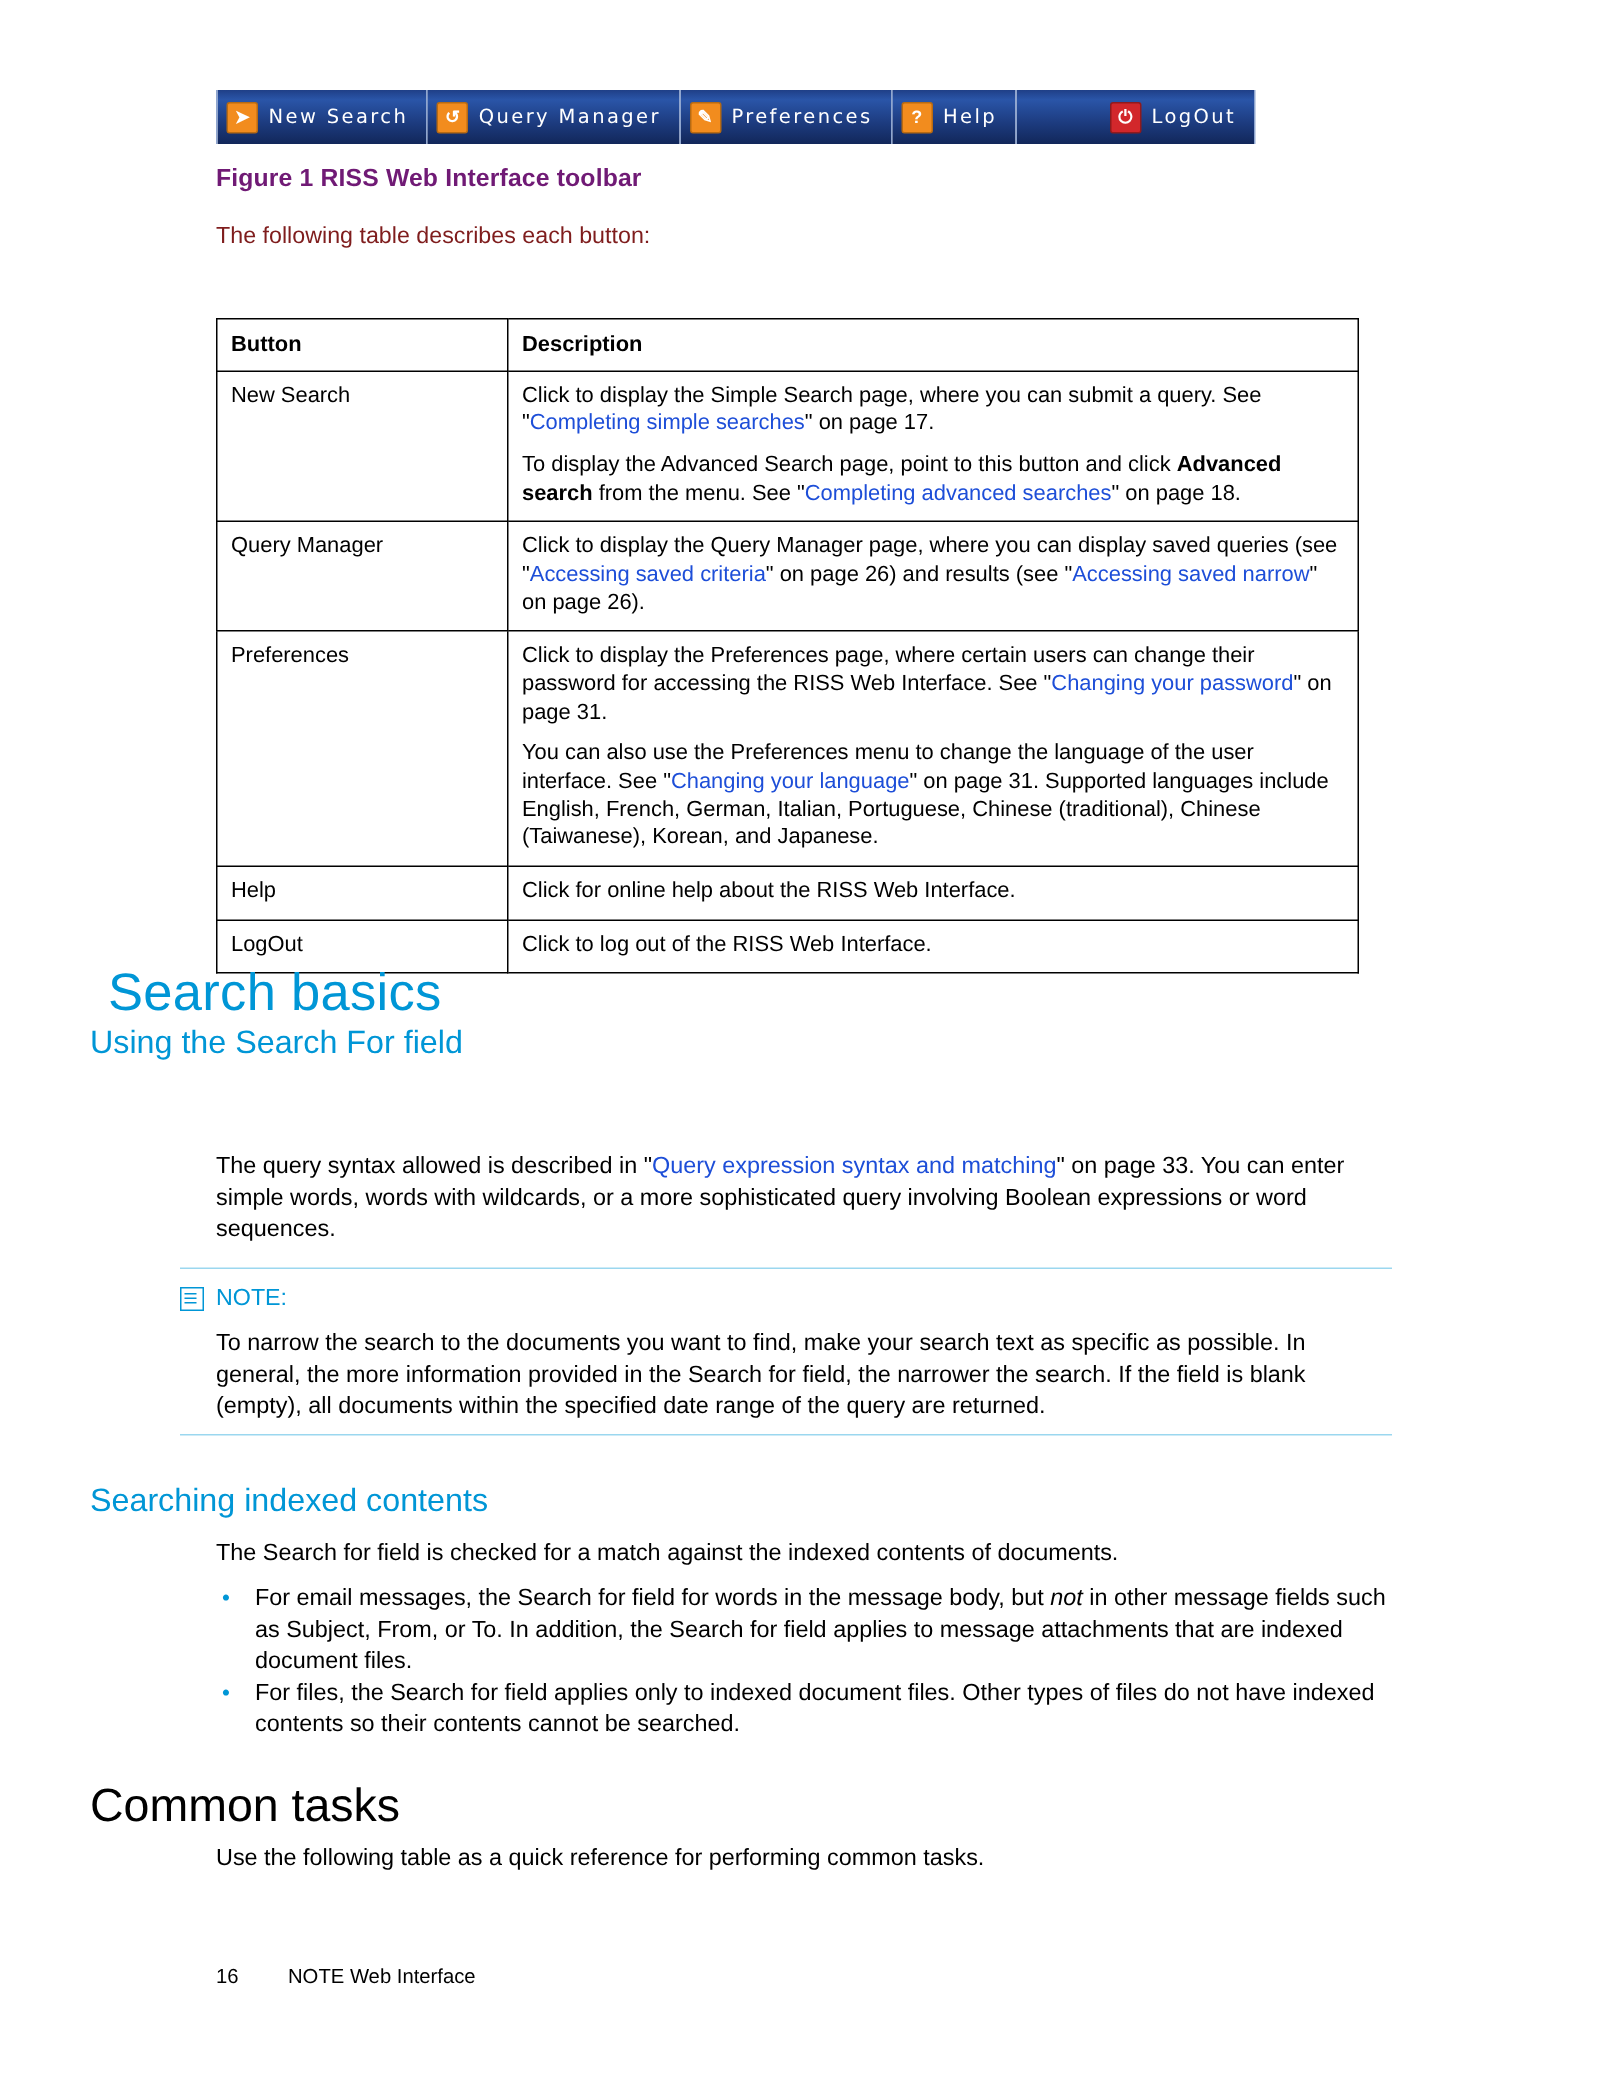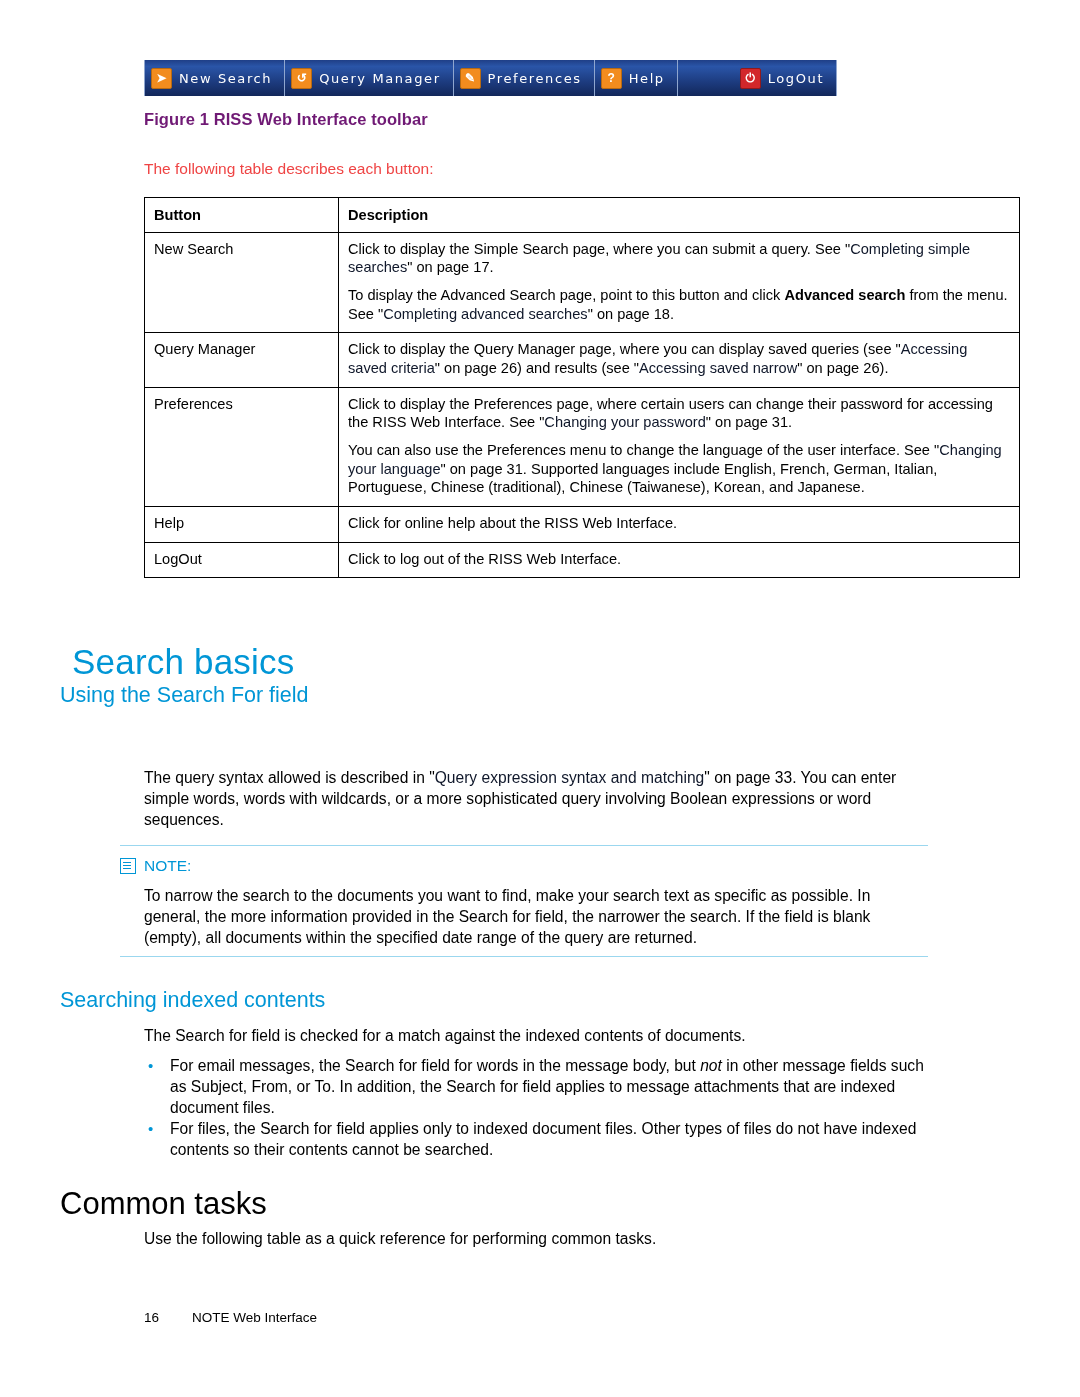--- a/index.html
+++ b/index.html
@@ -77,40 +77,40 @@
     font-size: 16.5px;
     font-weight: bold;
     color: #701a75;
     font-family: "Liberation Sans", sans-serif;
     letter-spacing: 0.1px;
   }
 
   .intro-line {
     position: absolute;
     left: 144px;
-    top: 160px;
+    top: 149px;
     font-size: 15.5px;
-    color: #ef4444;
+    color: #7f1d1d;
   }
 
   .table-caption {
     position: absolute;
     left: 144px;
     top: 172px;
     font-size: 16.5px;
     font-weight: bold;
     color: #0096d6;
   }
 
   
   table.doc-table {
     position: absolute;
     left: 144px;
-    top: 197px;
-    width: 876px;
+    top: 212px;
+    width: 762px;
     border-collapse: collapse;
     border: 1.6px solid #000;
     font-size: 14.6px;
     background: #fff;
   }
   table.doc-table th,
   table.doc-table td {
     border: 1px solid #000;
     text-align: left;
     vertical-align: top;
@@ -119,21 +119,21 @@
   }
   table.doc-table th {
     font-weight: bold;
     font-size: 14.6px;
     padding-top: 8px;
     padding-bottom: 7px;
   }
   .col-btn { width: 175px; }
   td p { margin: 0 0 9px 0; }
   td p:last-child { margin-bottom: 0; }
-  .lnk { color: #0f172a; }
+  .lnk { color: #1d4ed8; }
   .bold { font-weight: bold; }
 
   
   h1.sec {
     position: absolute;
     font-size: 35px;
     font-weight: normal;
     color: #0096d6;
     margin: 12px;
     letter-spacing: 0.2px;

